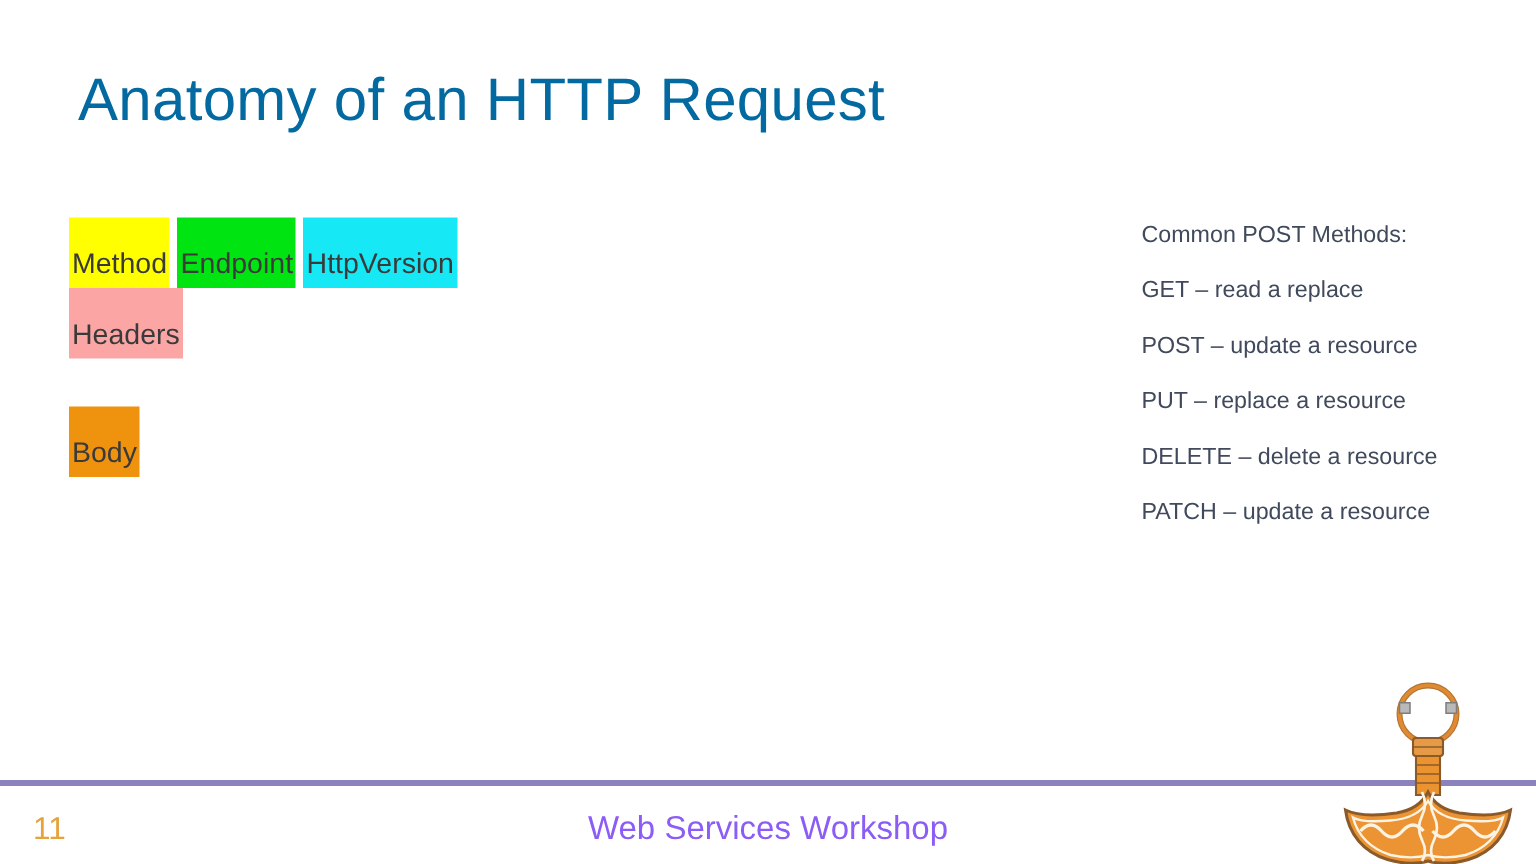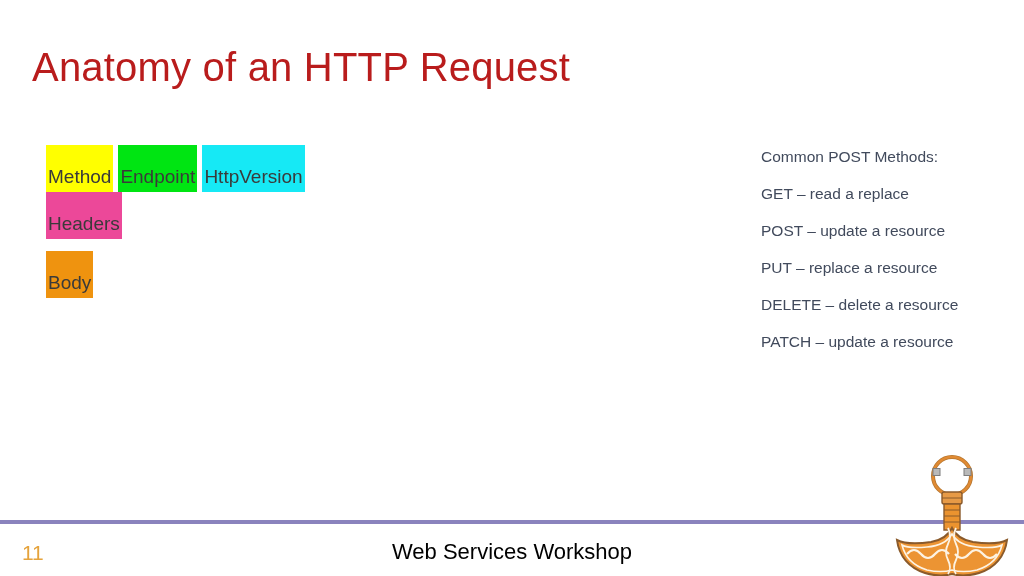--- a/index.html
+++ b/index.html
@@ -17,58 +17,58 @@
 
   .slide {
     position: absolute;
     inset: 0;
     background: #ffffff;
   }
 
   
   .slide-title {
     position: absolute;
-    left: 32px;
+    left: 52px;
     top: 44px;
     font-size: 40px;
     line-height: 1.15;
-    color: #b91c1c;
+    color: #0369a1;
     font-weight: 400;
     letter-spacing: 0.2px;
     white-space: nowrap;
   }
 
   
   .request-block {
     position: absolute;
     left: 46px;
     top: 145px;
     width: 420px;
   }
   .req-line {
     font-size: 19px;
     line-height: 30px;
     color: #3a3a3a;
     white-space: nowrap;
     margin: 0;
   }
   .req-line.gap-before {
-    margin-top: 12px;
+    margin-top: 32px;
   }
   .hl {
     display: inline-block;
     padding: 20px 2px 3px 2px;
     color: #3a3a3a;
     font-size: 19px;
     line-height: 24px;
   }
   .hl-method   { background: #ffff00; }
   .hl-endpoint { background: #00e512; }
   .hl-version  { background: #16e9f5; }
-  .hl-headers  { background: #ec4899; }
+  .hl-headers  { background: #fca5a5; }
   .hl-body     { background: #ef930f; }
   .req-spacer { display: inline-block; width: 5px; }
 
   
   .methods-block {
     position: absolute;
     left: 761px;
     top: 147px;
     width: 250px;
   }
@@ -98,21 +98,21 @@
     color: #e5a33c;
     line-height: 26px;
   }
   .footer-title {
     position: absolute;
     left: 0;
     right: 0;
     top: 538px;
     text-align: center;
     font-size: 22px;
-    color: #000000;
+    color: #8b5cf6;
     line-height: 28px;
   }
 
   
   .logo {
     position: absolute;
     left: 893px;
     top: 454px;
     width: 118px;
     height: 122px;

